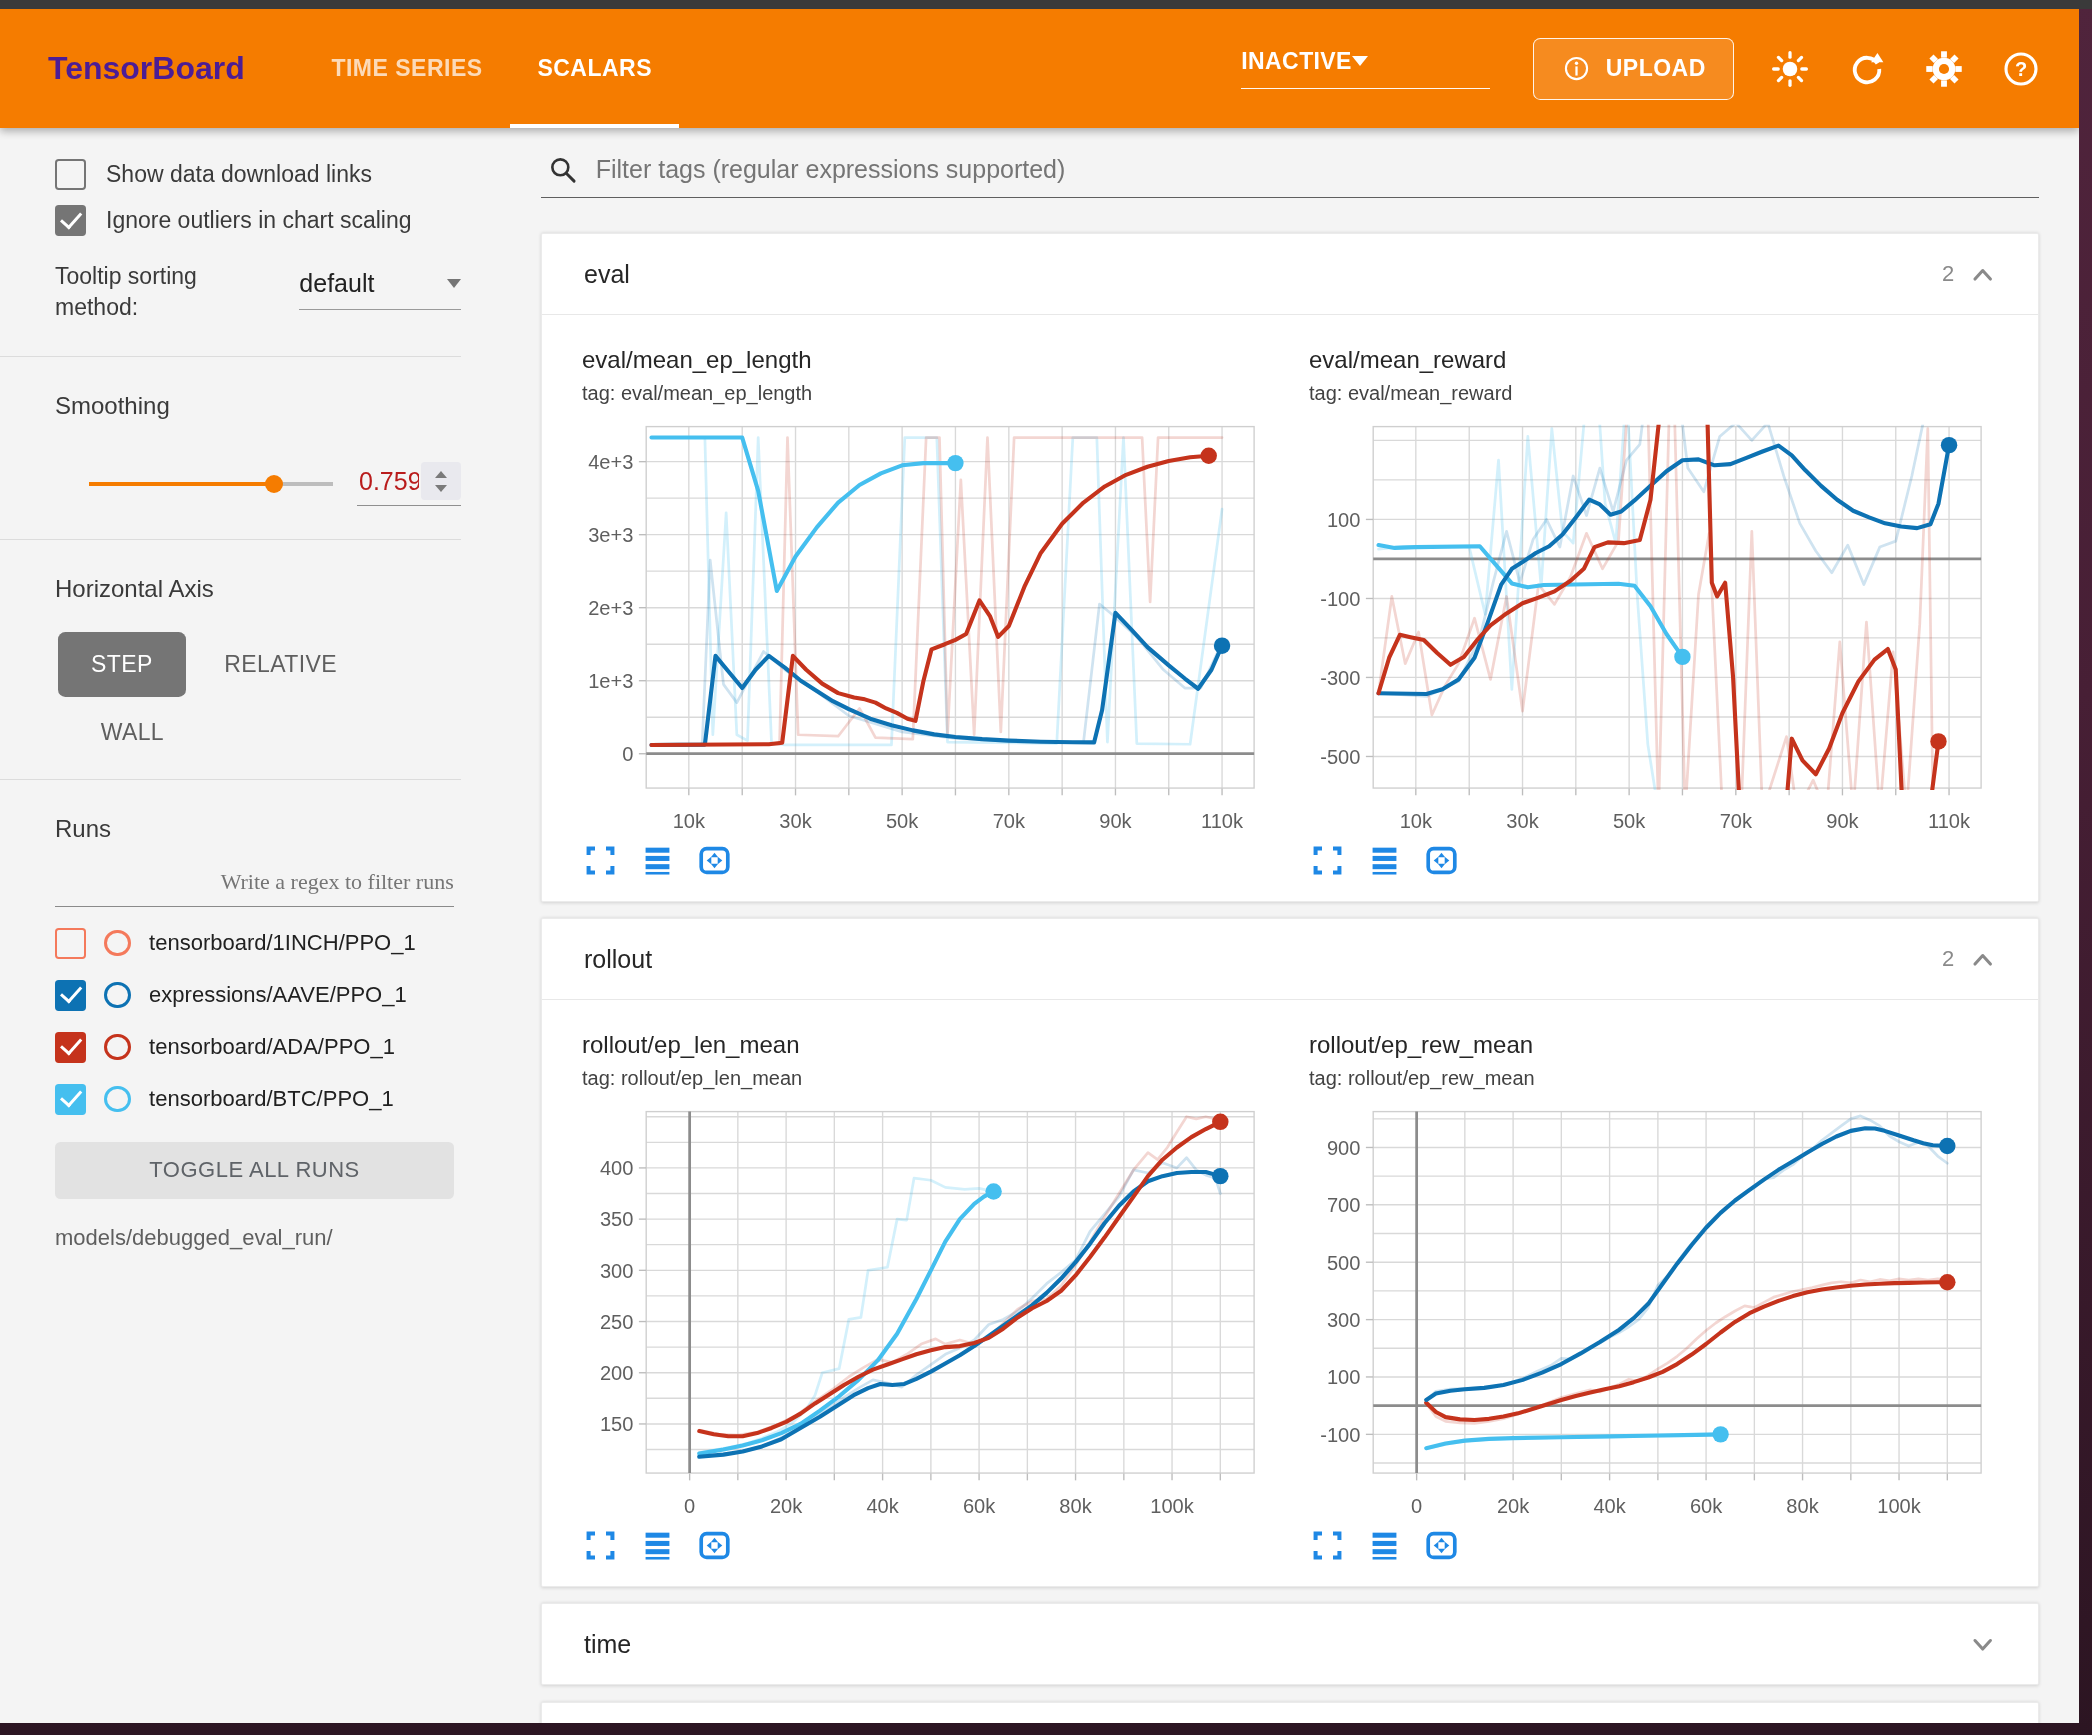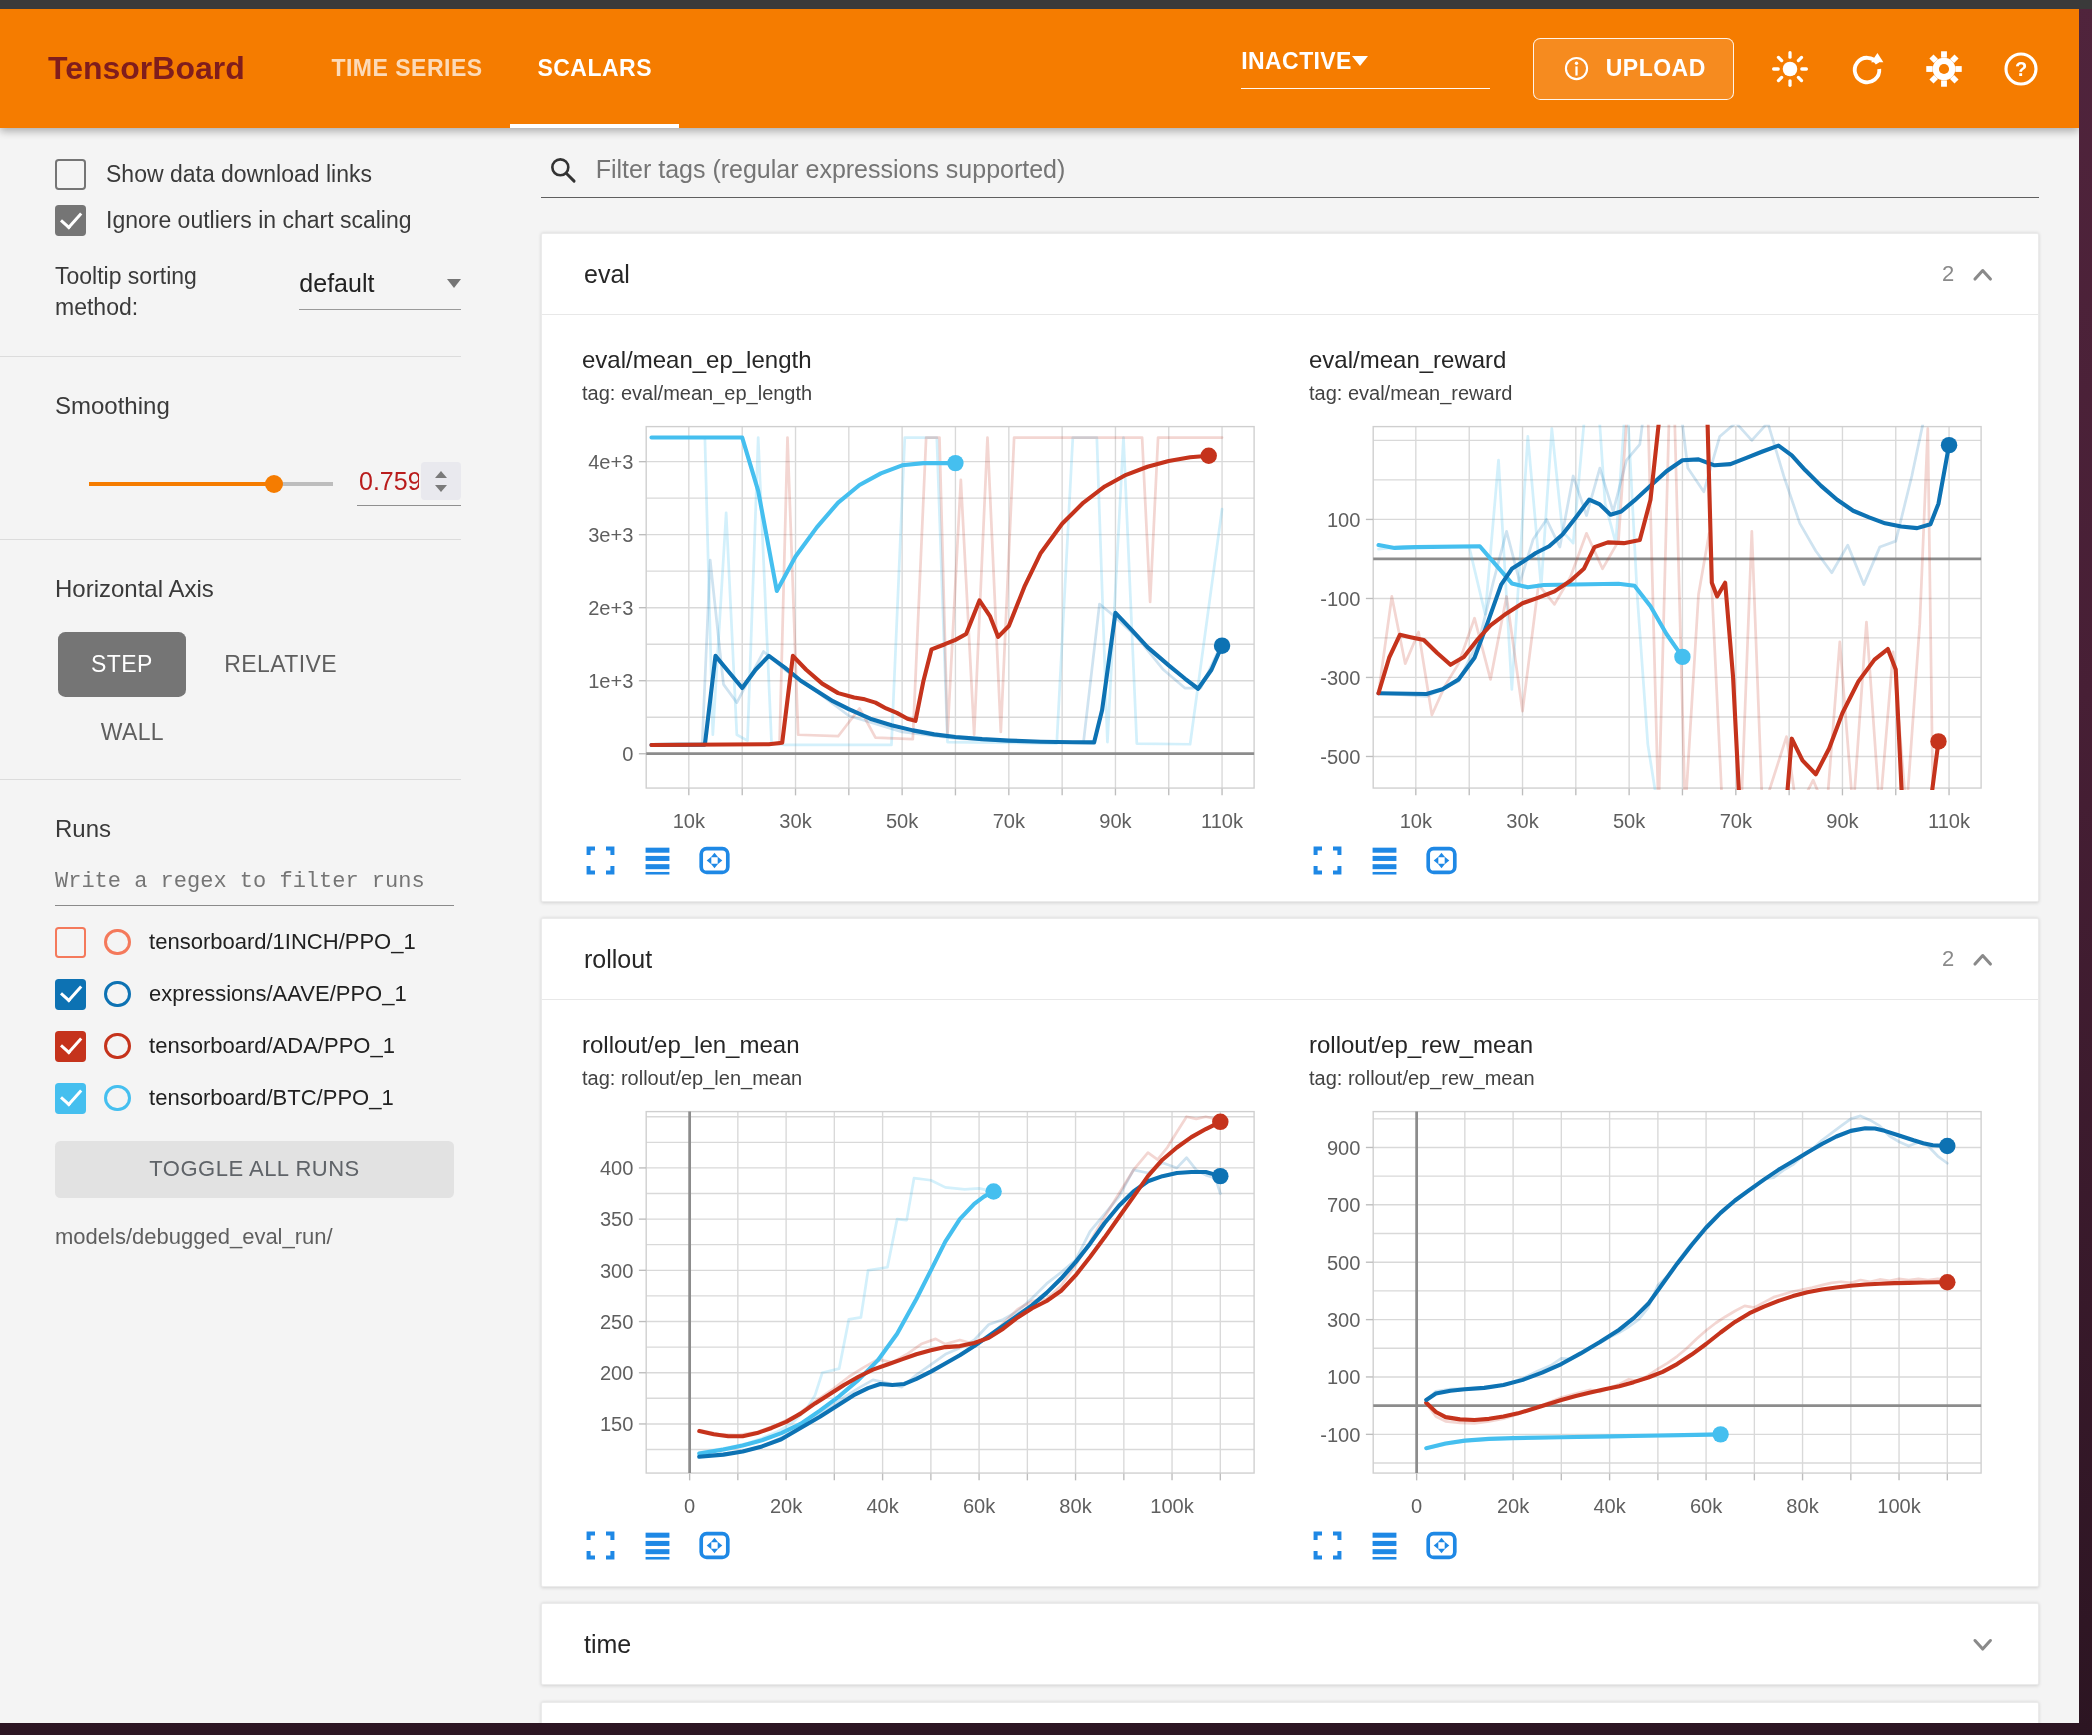--- a/index.html
+++ b/index.html
@@ -6,21 +6,21 @@
   body {
     margin:0; width:2092px; height:1735px; position:relative;
     background:linear-gradient(#50243c 0%, #471f35 40%, #2c1522 100%);
     font-family:"Liberation Sans", sans-serif;
   }
   .topbar { position:absolute; top:0; left:0; width:100%; height:9.1px; background:#3a3a3a; z-index:9; }
   .viewport { position:absolute; top:9.1px; left:0; right:12.8px; bottom:12px; background:#f4f4f4; overflow:hidden; display:flex; flex-direction:column; }
 
   
   .appbar { height:119px; background:#f57c00; display:flex; align-items:stretch; box-shadow:0 3.7px 8.2px rgba(0,0,0,.30); z-index:5; flex:none; }
-  .brand { font-size:32px; color:#7f1d1d; font-weight:bold; display:flex; align-items:center; padding-left:48px; width:267px; }
+  .brand { font-size:32px; color:#4c1d95; font-weight:bold; display:flex; align-items:center; padding-left:48px; width:267px; }
   .tabs { display:flex; margin-left:37px; }
   .tab { position:relative; display:flex; align-items:center; padding:0 27.4px; font-size:23px; font-weight:bold; letter-spacing:0.5px; color:rgba(255,255,255,.72); cursor:pointer; }
   .tab.active { color:#fff; }
   .tab.active::after { content:""; position:absolute; left:0; right:0; bottom:0; height:4.6px; background:#fff; }
   .appbar-right { margin-left:auto; display:flex; align-items:center; padding-right:37px; gap:35px; }
   .status-select { width:249px; margin-right:7.3px; cursor:pointer; }
   .status-row { display:flex; align-items:center; justify-content:flex-start; color:#fff; font-size:23px; font-weight:bold; letter-spacing:0.4px; padding-bottom:13.7px; border-bottom:1.8px solid rgba(255,255,255,.95); }
   .caret-w { width:0; height:0; border-left:8.2px solid transparent; border-right:8.2px solid transparent; border-top:10px solid #fff; }
   .upload-btn { display:flex; align-items:center; gap:13.7px; height:62px; padding:0 27.4px; border:1.8px solid rgba(255,255,255,.9); border-radius:7.3px; background:rgba(255,255,255,.12); color:#fff; font-size:23px; font-weight:bold; letter-spacing:0.5px; cursor:pointer; }
   .icon-btn { width:42px; height:42px; display:flex; align-items:center; justify-content:center; cursor:pointer; }
@@ -47,21 +47,21 @@
   .smooth-val { margin-left:24px; display:flex; align-items:center; border-bottom:1.4px solid #8f8f8f; padding-bottom:4.6px; }
   .smooth-num { font-size:25px; color:#b91c1c; width:64px; border:none; background:transparent; font-family:"Liberation Sans",sans-serif; }
   .spinner { width:40px; height:38px; background:#e9e9ee; border-radius:3.7px; display:flex; flex-direction:column; align-items:center; justify-content:center; gap:6.4px; cursor:pointer; }
   .spin-up { width:0; height:0; border-left:6.4px solid transparent; border-right:6.4px solid transparent; border-bottom:7.3px solid #7a7a7a; }
   .spin-dn { width:0; height:0; border-left:6.4px solid transparent; border-right:6.4px solid transparent; border-top:7.3px solid #7a7a7a; }
   .axis-row1 { display:flex; align-items:center; margin-top:29px; padding-left:58px; gap:35px; }
   .axis-btn { font-size:23px; color:#5f5f5f; letter-spacing:0.4px; cursor:pointer; padding:7.3px 3.7px; }
   .axis-btn.selected { background:#757575; color:#fff; padding:19px 33px; border-radius:7.3px; }
   .axis-row2 { padding-left:97px; margin-top:22px; }
   .runs-filter { margin:25.6px 7.3px 0 55px; }
-  .runs-filter input { width:100%; font-size:22px; color:#212121; border:none; border-bottom:1.4px solid #8a8a8a; background:transparent; padding:0 0 11px 0; outline:none; font-family:Liberation Mono, monospace; }
+  .runs-filter input { width:100%; font-size:22px; color:#212121; border:none; border-bottom:1.4px solid #8a8a8a; background:transparent; padding:0 0 11px 0; outline:none; font-family:Liberation Serif, serif;text-align:right; }
   .runs-filter input::placeholder { color:#757575; }
   .run-row { display:flex; align-items:center; padding-left:55px; margin-top:21px; gap:18.3px; cursor:pointer; }
   .ring { width:26.5px; height:26.5px; flex:none; border-radius:50%; border:3.2px solid #888; }
   .run-label { font-size:22px; color:#212121; white-space:nowrap; overflow:hidden; }
   .toggle-btn { margin:27.4px 0 0 55px; width:399px; height:57px; background:#e2e2e2; border-radius:5.5px; color:#5f6368; font-size:22px; letter-spacing:0.5px; display:flex; align-items:center; justify-content:center; cursor:pointer; }
   .models-path { padding-left:55px; margin-top:25.6px; font-size:22px; color:#5f5f5f; }
 
   
   .main { flex:1; overflow:hidden; padding:0 40px 0 80px; }
   .search-row { display:flex; align-items:center; gap:16.4px; margin-top:25.6px; padding:0 0 12.8px 7.3px; border-bottom:1.8px solid #5f5f5f; }

